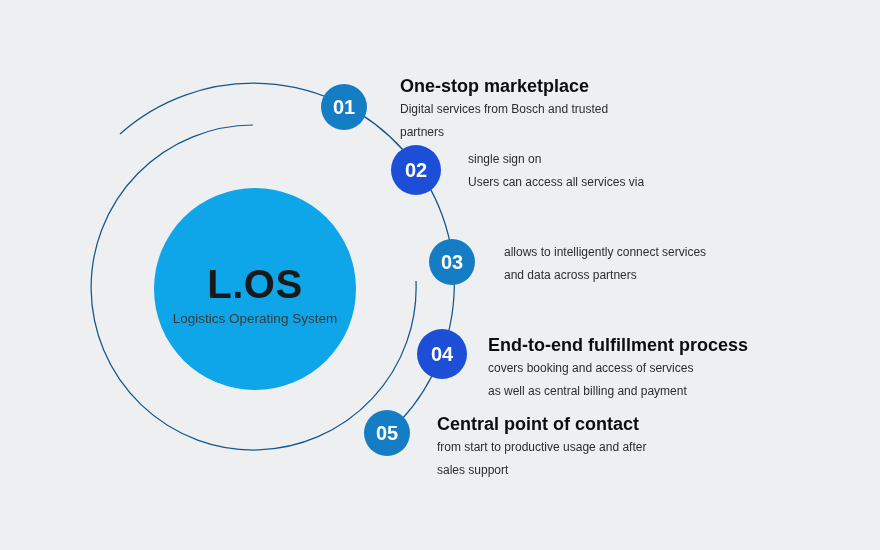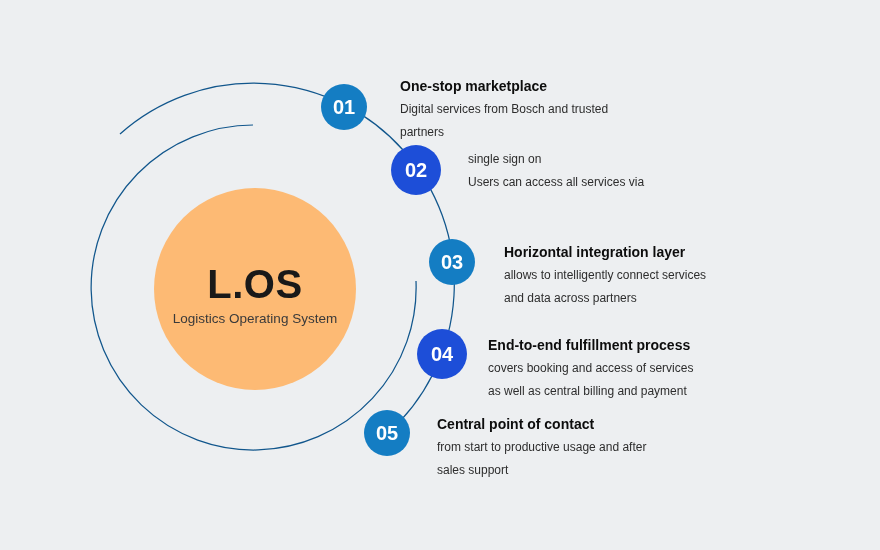--- a/index.html
+++ b/index.html
@@ -11,21 +11,21 @@
     font-family: "Liberation Sans", sans-serif;
     overflow: hidden;
   }
   .arcs { position: absolute; left: 0; top: 0; width: 880px; height: 550px; }
 
   .center-circle {
     position: absolute;
     left: 154px; top: 188px;
     width: 202px; height: 202px;
     border-radius: 50%;
-    background: #fdba74;
+    background: #0ea5e9;
     display: flex;
     flex-direction: column;
     align-items: center;
     justify-content: center;
     text-align: center;
   }
   .center-inner { padding-top: 12px; }
   .los-title {
     font-size: 40px;
     font-weight: 700;
@@ -53,21 +53,21 @@
   .badge.dark  { width: 50px; height: 50px; background: #1d4ed8; }
   .b1 { left: 321px; top: 84px;  }
   .b2 { left: 391px; top: 145px; }
   .b3 { left: 429px; top: 239px; }
   .b4 { left: 417px; top: 329px; }
   .b5 { left: 364px; top: 410px; }
 
   .item { position: absolute; }
   .item-title {
     margin: 0;
-    font-size: 14px;
+    font-size: 18px;
     font-weight: 700;
     color: #0d0d0d;
     line-height: 23px;
     white-space: nowrap;
   }
   .item-line {
     font-size: 12px;
     color: #2d2d2d;
     line-height: 23px;
     white-space: nowrap;
@@ -116,21 +116,20 @@
     <div class="item-line">Digital services from Bosch and trusted</div>
     <div class="item-line">partners</div>
   </div>
 
   <div class="item i2">
     <div class="item-line">single sign on</div>
     <div class="item-line">Users can access all services via</div>
   </div>
 
   <div class="item i3">
-    <h3 class="item-title">Horizontal integration layer</h3>
     <div class="item-line">allows to intelligently connect services</div>
     <div class="item-line">and data across partners</div>
   </div>
 
   <div class="item i4">
     <h3 class="item-title">End-to-end fulfillment process</h3>
     <div class="item-line">covers booking and access of services</div>
     <div class="item-line">as well as central billing and payment</div>
   </div>
 

